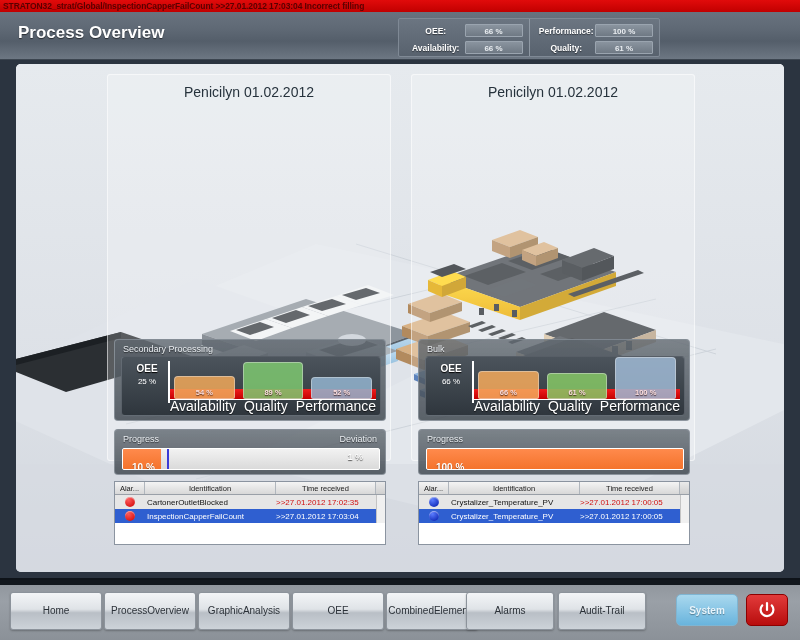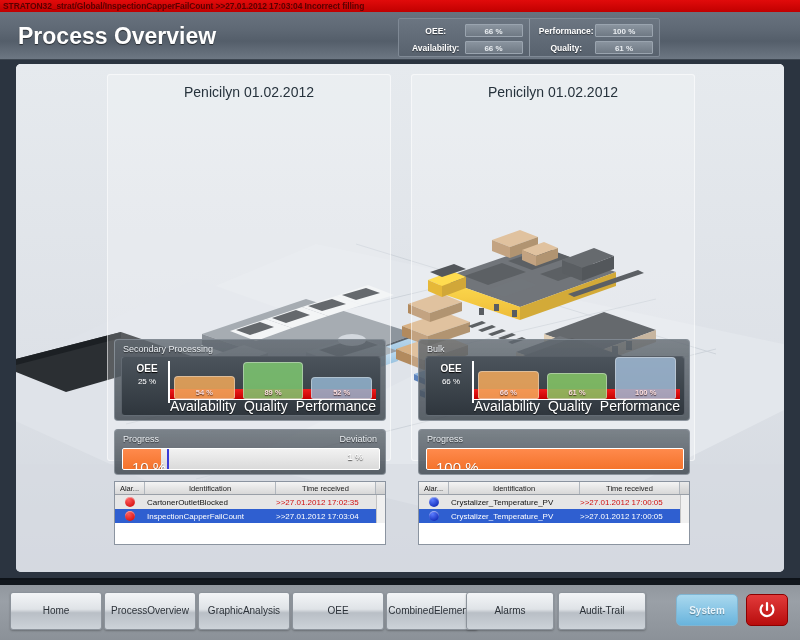--- a/index.html
+++ b/index.html
@@ -21,21 +21,21 @@
   }
 
   
   .header {
     position:absolute; left:0; top:12px; width:800px; height:48px;
     background:linear-gradient(180deg,#69737f 0%,#5e6874 38%,#545e6a 62%,#6d7783 100%);
     border-bottom:1px solid #3c4550;
   }
   .page-title {
     position:absolute; left:18px; top:11px;
-    font-size:23px; font-weight:bold; color:#ffffff;
+    font-size:17px; font-weight:bold; color:#ffffff;
     text-shadow:0 1px 1px rgba(0,0,0,.55);
   }
   .kpi-box {
     position:absolute; left:398px; top:6px; width:262px; height:39px;
     background:linear-gradient(180deg,#6b7581,#58626e);
     border:1px solid #7f8995; border-radius:2px;
     display:flex;
   }
   .kpi-col { flex:1; padding:4px 6px 0 8px; }
   .kpi-col.second { border-left:1px solid #8e98a3; }
@@ -153,21 +153,21 @@
     border:1px solid #ffffff; border-radius:2px; overflow:hidden;
   }
   .progbar.wide { width:258px; }
   .prog-fill {
     position:absolute; left:0; top:0; height:100%;
     background:linear-gradient(180deg,#ff8a4c,#f4732c);
   }
   .prog-marker { position:absolute; top:0; width:2px; height:100%; background:#3b3bd6; }
   .prog-text {
     position:absolute; left:9px; top:8px; height:100%; line-height:22px;
-    font-size:15px; font-weight:normal; color:#ffffff;
+    font-size:10px; font-weight:bold; color:#ffffff;
     text-shadow:0 1px 1px rgba(0,0,0,.45);
   }
   .dev-val {
     position:absolute; right:22px; top:22px;
     font-size:9px; font-weight:bold; color:#ffffff;
     text-shadow:0 1px 1px rgba(0,0,0,.6);
   }
 
   
   .alist {

